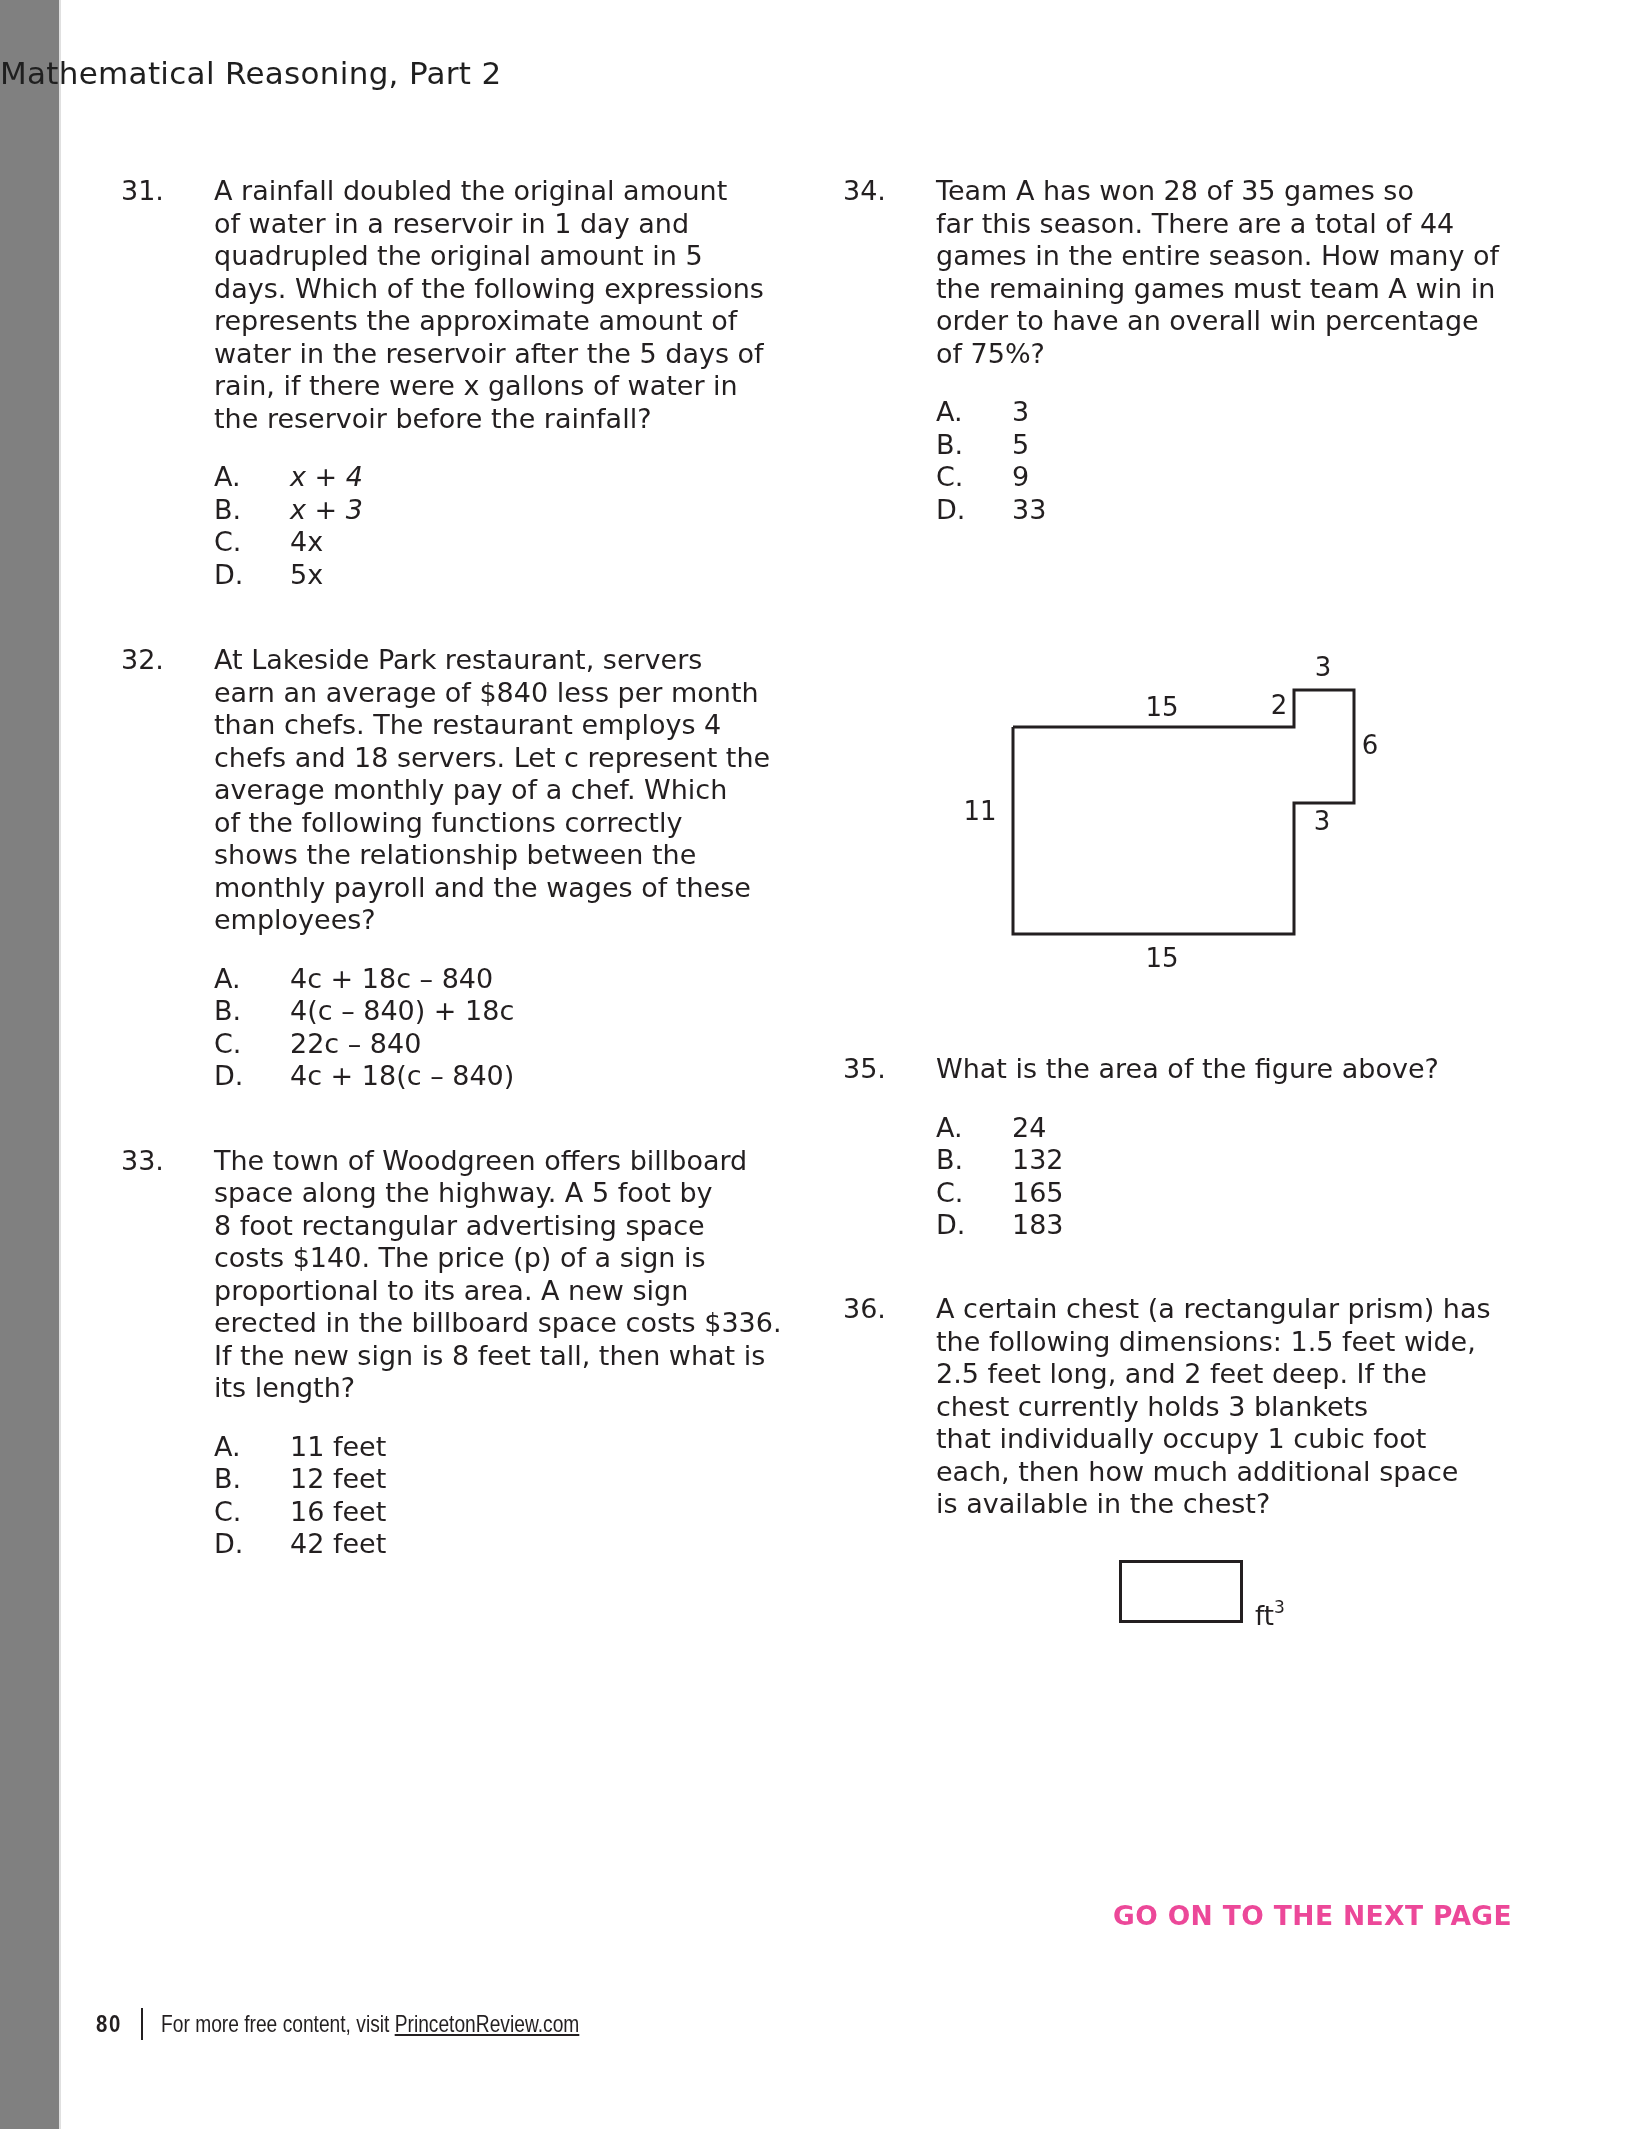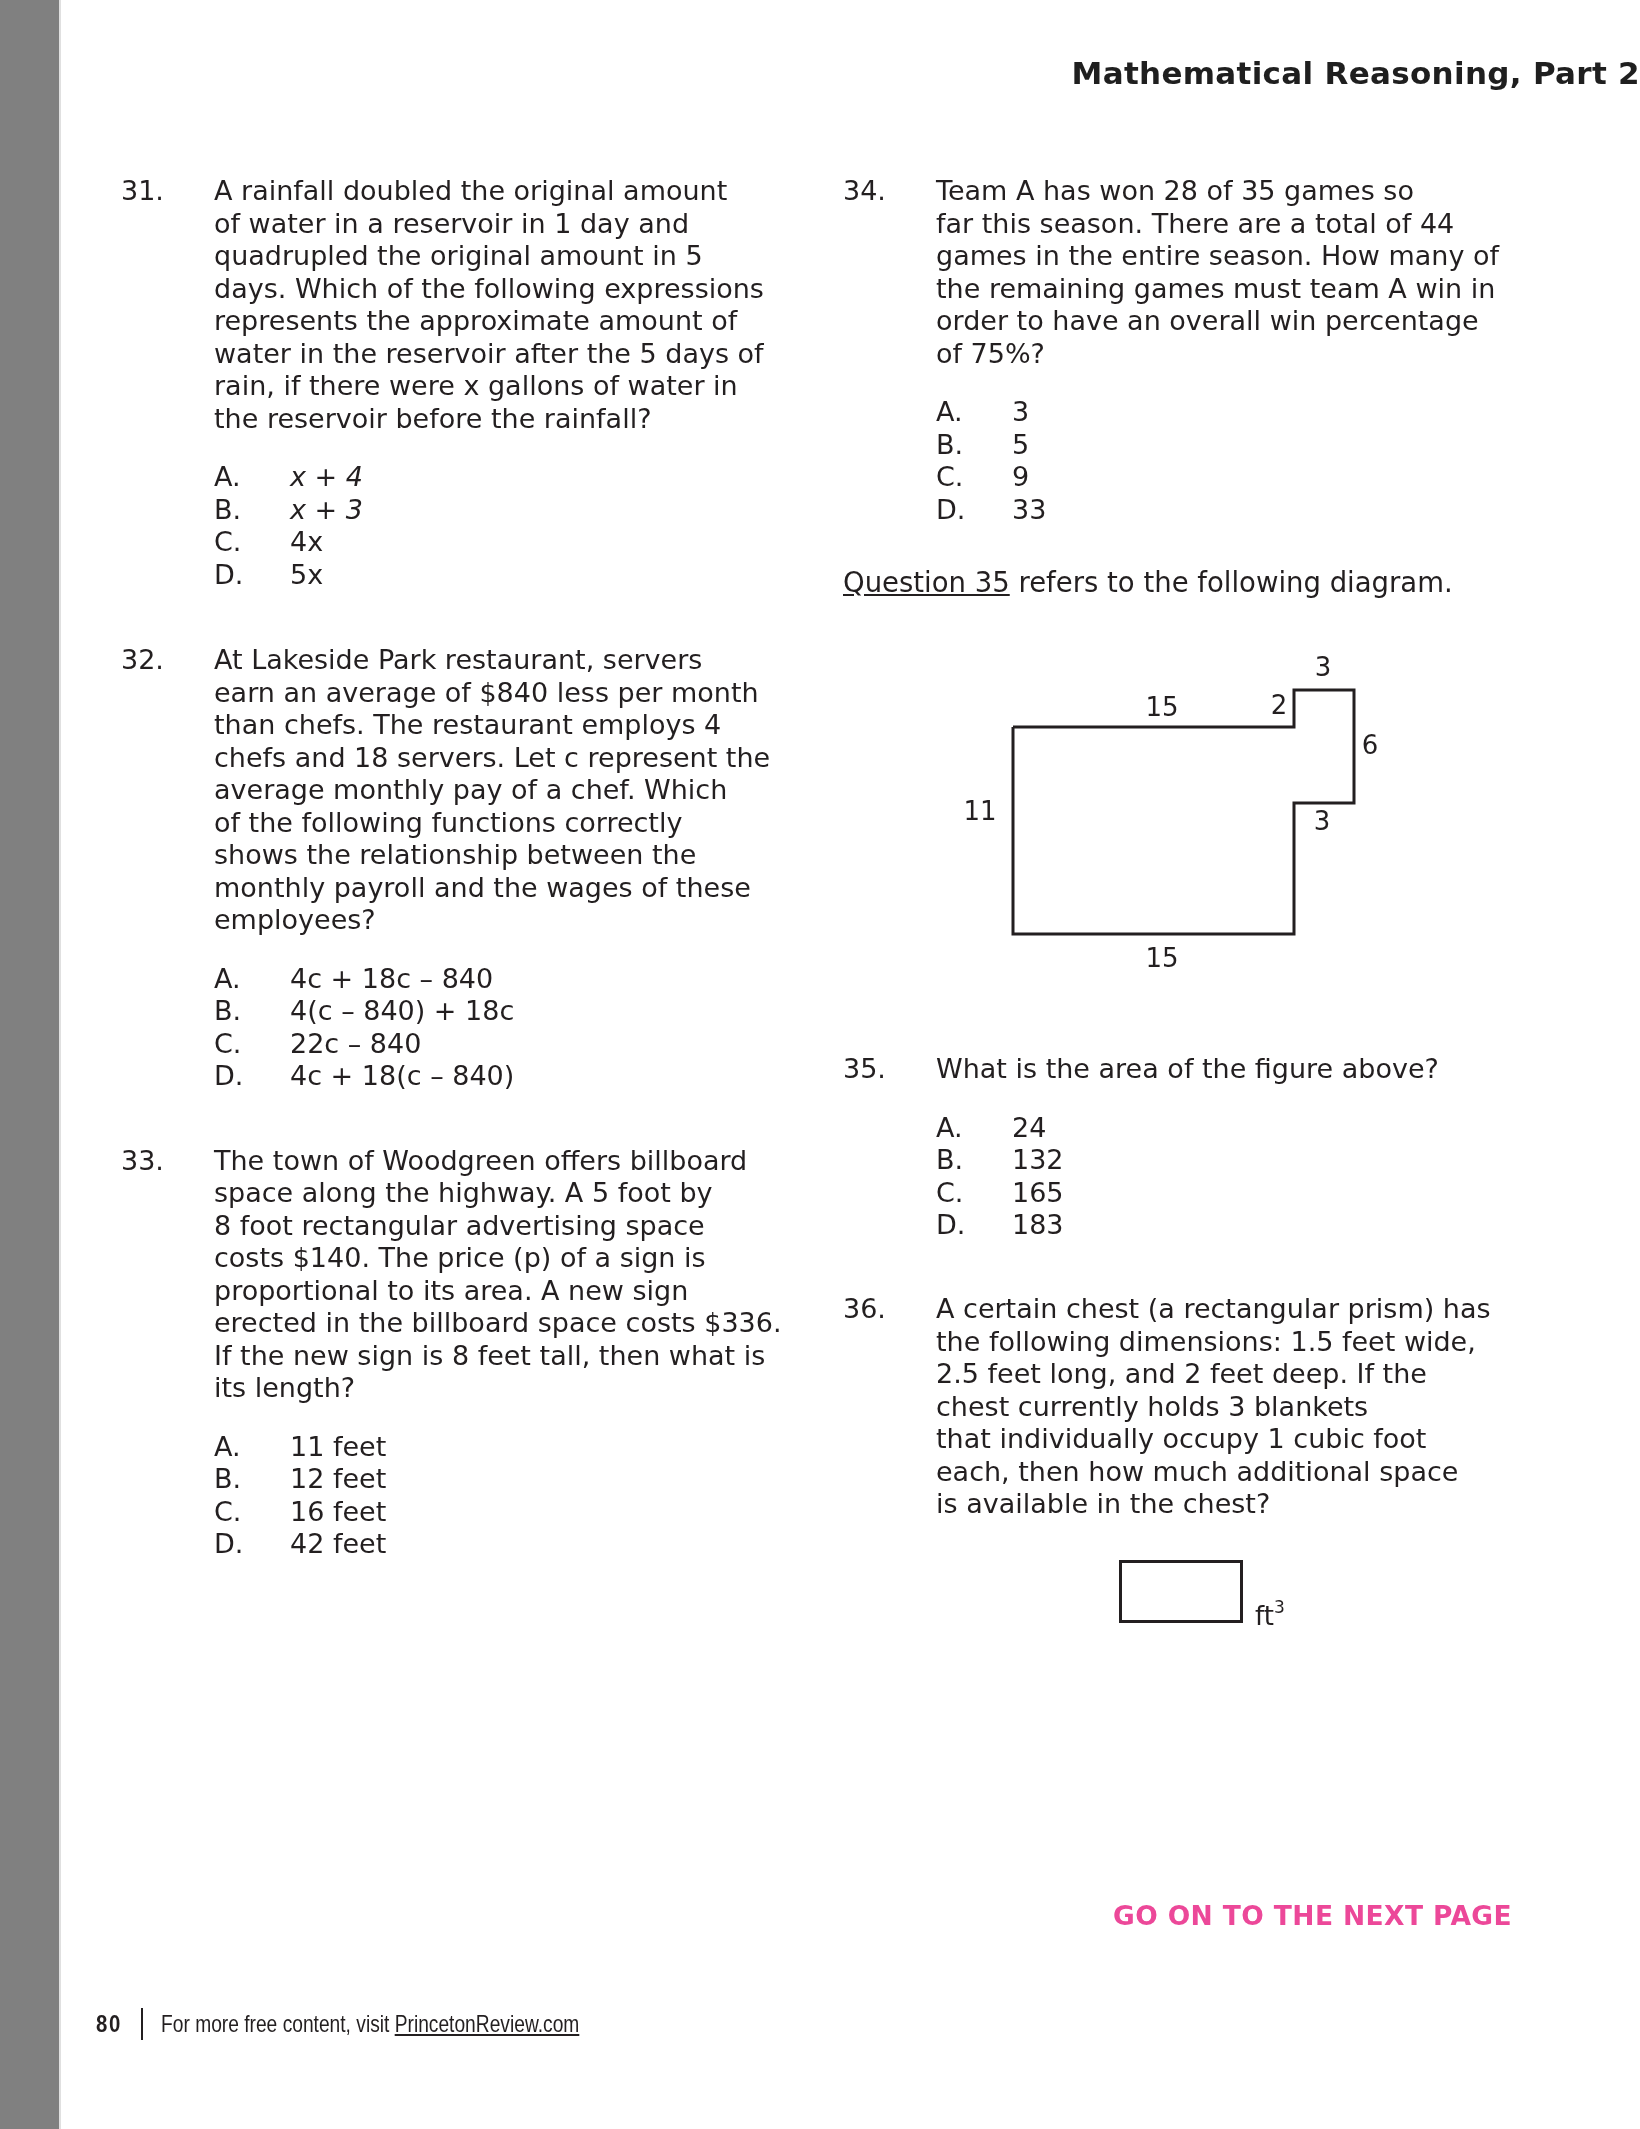--- a/index.html
+++ b/index.html
@@ -1,21 +1,21 @@
 <!DOCTYPE html>
 <html><head>
   <meta charset="utf-8">
   <style>
     * { margin: 0; padding: 0; box-sizing: border-box; }
     html, body { width: 1640px; height: 2129px; background: #ffffff; overflow: hidden; }
     body { position: relative; font-family: "DejaVu Sans", "Liberation Sans", sans-serif; color: #231f20; }
 
     .side-bar { position: absolute; left: 0; top: 0; width: 61px; height: 2129px; background: #808080; border-right: 2px solid #e0e0e0; }
 
-    .page-title { position: absolute; left: 0; width: 1640px; top: 55px; text-align: right; font-size: 31px; font-weight: bold; letter-spacing: 0.3px; color: #1f1f1f; }
+    .page-title { position: absolute; left: 0; width: 1640px; top: 55px; text-align: left; font-size: 31px; font-weight: normal; letter-spacing: 0.3px; color: #1f1f1f; }
 
     .column { position: absolute; top: 175px; width: 700px; }
     .col-left { left: 121px; }
     .col-right { left: 843px; }
 
     .question { position: relative; font-size: 27px; line-height: 32.5px; }
     .q-num { position: absolute; left: 0; top: 0; }
     .q-body { margin-left: 93px; }
     .q-text { white-space: pre-line; }
 
@@ -176,23 +176,20 @@
             <span class="choice-value">9</span>
           </div>
         <div class="choice">
             <span class="choice-letter">D.</span>
             <span class="choice-value">33</span>
           </div>
       </div>
     </div>
   </div>
 
-  <div class="ref-note" style="margin-top:40px;">
-    <u>Question 35</u><span> refers to the following diagram.</span>
-  </div>
 
   <div class="question" style="position:absolute; top:878px; width:700px;">
     <span class="q-num">35.</span>
     <div class="q-body">
       <div class="q-text">What is the area of the figure above?</div>
       <div class="choices">
         <div class="choice">
             <span class="choice-letter">A.</span>
             <span class="choice-value">24</span>
           </div>

